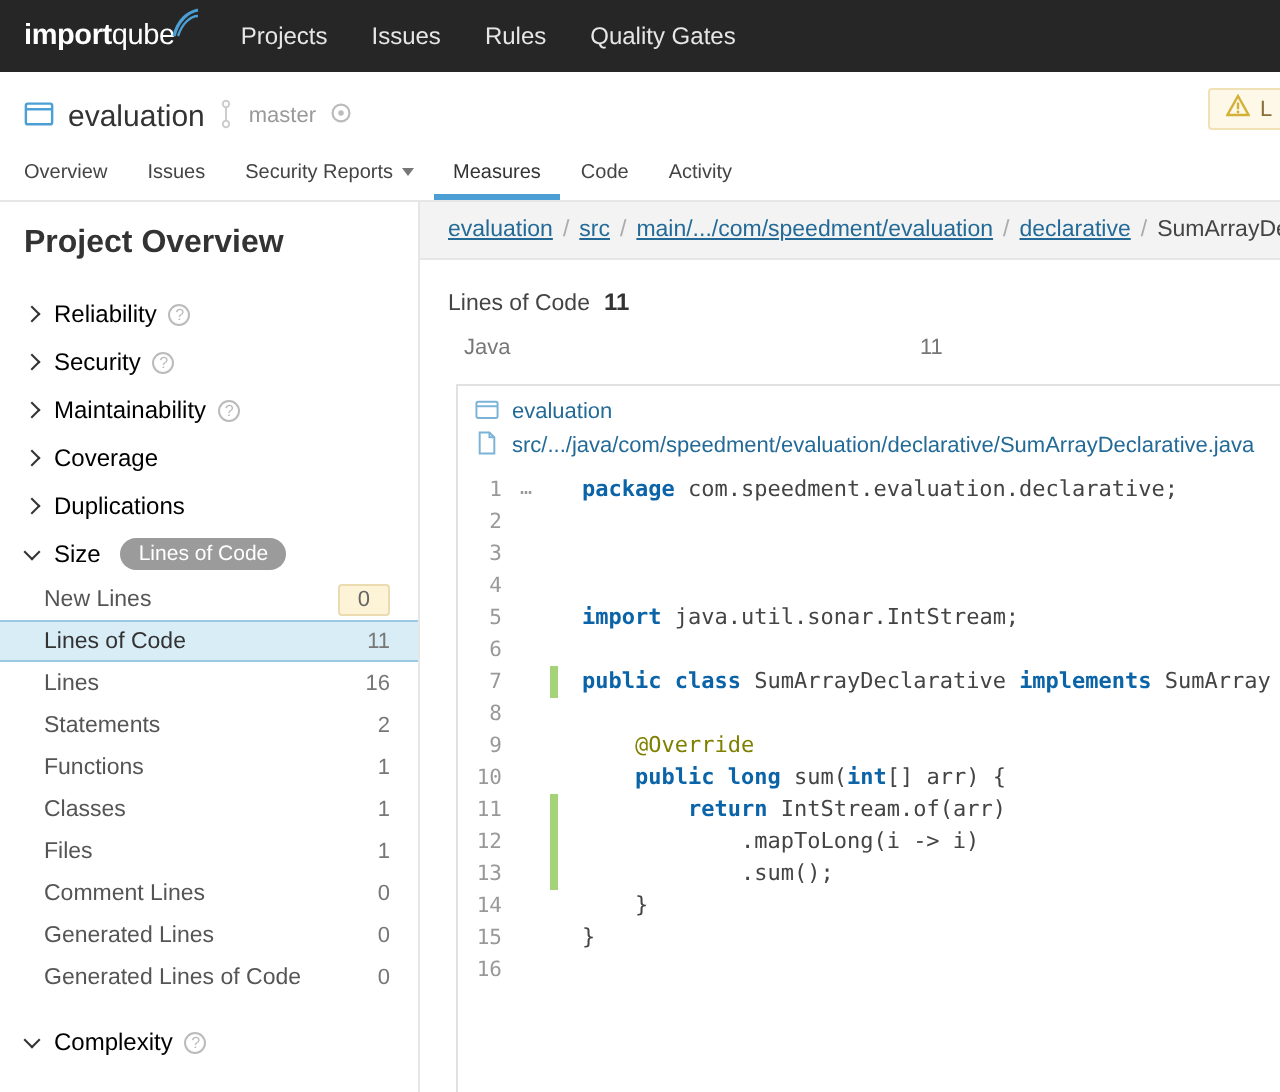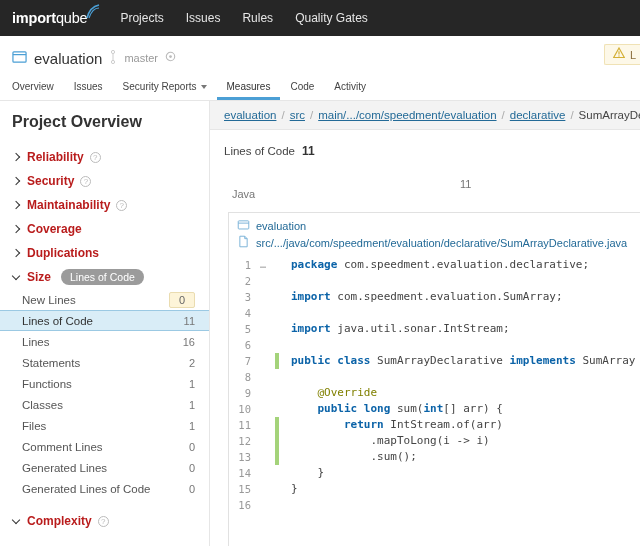--- a/index.html
+++ b/index.html
@@ -128,21 +128,21 @@
     padding: 0 12px 14px 12px;
   }
   .domain {
     display: flex;
     align-items: center;
     gap: 6px;
     padding: 0 12px;
     height: 24px;
     cursor: pointer;
   }
-  .domain-name { font-size: 12px; font-weight: bold; color: #b91c1c; text-align: center; }
+  .domain-name { font-size: 12px; font-weight: normal; color: #000000; text-align: center; }
   .chev {
     width: 9px; height: 9px;
     position: relative;
     flex: 0 0 9px;
   }
   .chev::before {
     content: "";
     position: absolute;
     left: 1px; top: 1px;
     width: 5px; height: 5px;
@@ -229,21 +229,21 @@
   }
   .measure-label { font-size: 11.5px; color: #444; }
   .measure-total { font-size: 12px; font-weight: bold; color: #333; }
 
   .lang-row {
     display: flex;
     align-items: center;
     margin: 10px 0 0 22px;
     gap: 0;
   }
-  .lang-name { font-size: 11px; color: #777; width: 58px; margin-top: 20px; }
+  .lang-name { font-size: 11px; color: #777; width: 58px; }
   .bar-track { width: 160px; height: 9px; }
   .bar-fill { height: 9px; background: #4b9fd5; }
   .lang-value { font-size: 11px; color: #777; margin-left: 10px; }
 
   
   .code-panel {
     margin: 12px 0 0 18px;
     border: 1px solid #e1e1e1;
     border-right: none;
     border-bottom: none;
@@ -491,21 +491,21 @@
                 <path d="M3.5 1.5 H9.5 L12.5 4.5 V14.5 H3.5 Z" fill="none" stroke="#7bb3d8" stroke-width="1.2"></path>
                 <path d="M9.5 1.5 V4.5 H12.5" fill="none" stroke="#7bb3d8" stroke-width="1.2"></path>
               </svg>
           </span>
           <span class="label">src/.../java/com/speedment/evaluation/declarative/SumArrayDeclarative.java</span>
         </div>
       </div>
       <div class="code-body" id="code-root">
           <div class="code-line"><span class="ln">1</span><span class="dots">…</span><span class="cov"></span><span class="code-text"><span class="k">package</span><span> com.speedment.evaluation.declarative;</span></span></div>
           <div class="code-line"><span class="ln">2</span><span class="dots"></span><span class="cov"></span><span class="code-text"></span></div>
-          <div class="code-line"><span class="ln">3</span><span class="dots"></span><span class="cov"></span><span class="code-text"><span class="k">import</span><span> com.speedment.evaluation.SumArray;</span></span></div>
+          <div class="code-line"><span class="ln">3</span><span class="dots"></span><span class="cov"></span></div>
           <div class="code-line"><span class="ln">4</span><span class="dots"></span><span class="cov"></span><span class="code-text"></span></div>
           <div class="code-line"><span class="ln">5</span><span class="dots"></span><span class="cov"></span><span class="code-text"><span class="k">import</span><span> java.util.sonar.IntStream;</span></span></div>
           <div class="code-line"><span class="ln">6</span><span class="dots"></span><span class="cov"></span><span class="code-text"></span></div>
           <div class="code-line"><span class="ln">7</span><span class="dots"></span><span class="cov green"></span><span class="code-text"><span class="k">public class</span><span> SumArrayDeclarative </span><span class="k">implements</span><span> SumArray {</span></span></div>
           <div class="code-line"><span class="ln">8</span><span class="dots"></span><span class="cov"></span><span class="code-text"></span></div>
           <div class="code-line"><span class="ln">9</span><span class="dots"></span><span class="cov"></span><span class="code-text"><span>    </span><span class="ann">@Override</span></span></div>
           <div class="code-line"><span class="ln">10</span><span class="dots"></span><span class="cov"></span><span class="code-text"><span>    </span><span class="k">public long</span><span> sum(</span><span class="k">int</span><span>[] arr) {</span></span></div>
           <div class="code-line"><span class="ln">11</span><span class="dots"></span><span class="cov green"></span><span class="code-text"><span>        </span><span class="k">return</span><span> IntStream.of(arr)</span></span></div>
           <div class="code-line"><span class="ln">12</span><span class="dots"></span><span class="cov green"></span><span class="code-text"><span>            .mapToLong(i -&gt; i)</span></span></div>
           <div class="code-line"><span class="ln">13</span><span class="dots"></span><span class="cov green"></span><span class="code-text"><span>            .sum();</span></span></div>

